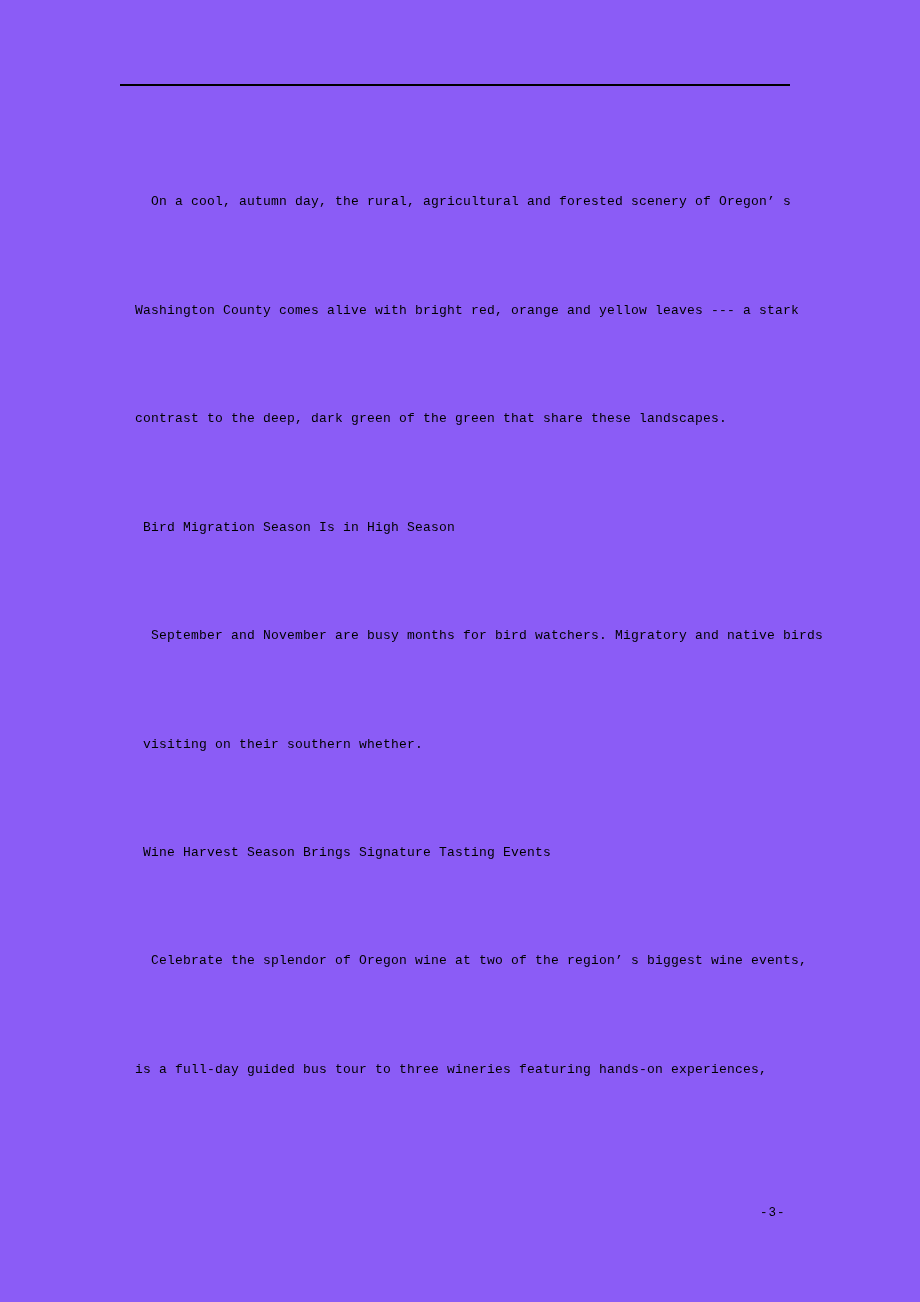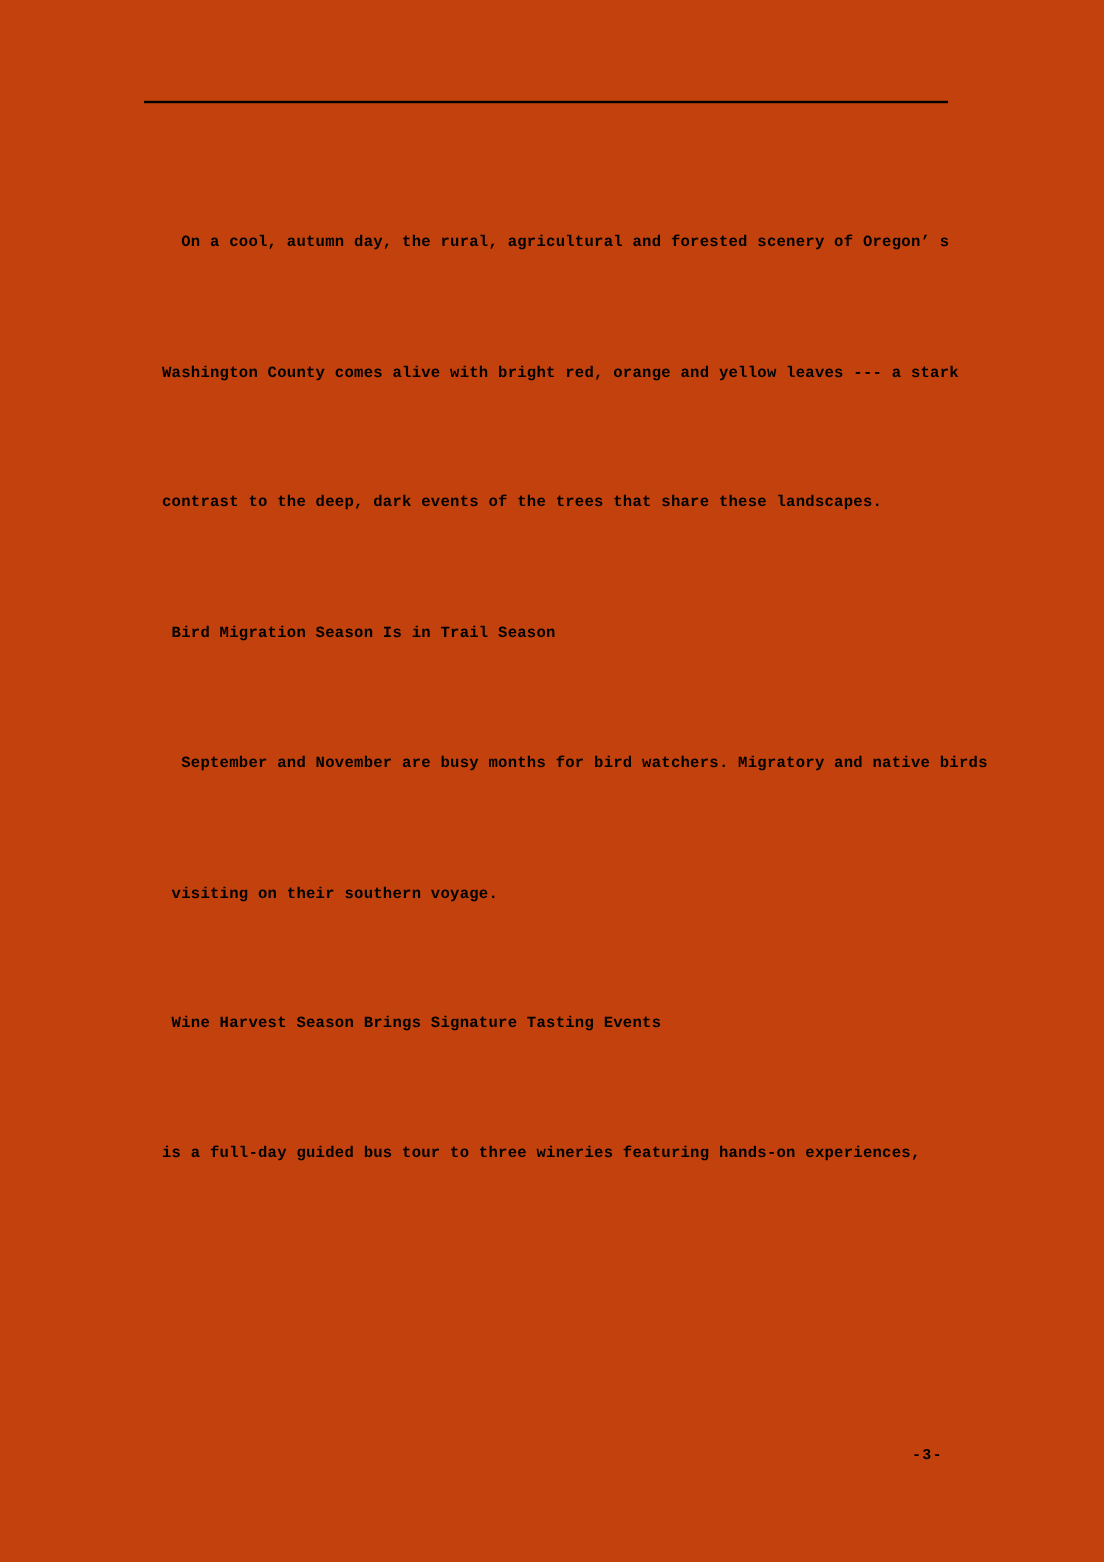--- a/index.html
+++ b/index.html
@@ -4,25 +4,24 @@
 <style>
   html, body {
     margin: 0;
     padding: 0;
     background: #ffffff;
   }
   .page {
     position: relative;
     width: 920px;
     height: 1302px;
-    background: #c2410c;
+    background: #8b5cf6;
     overflow: hidden;
     font-family: "Liberation Mono", "DejaVu Sans Mono", monospace;
     color: #000000;
-    font-weight: bold;
   }
   .header-rule {
     position: absolute;
     left: 120px;
     top: 84px;
     width: 670px;
     height: 2px;
     background: #000000;
   }
   .text-block {
@@ -50,25 +49,26 @@
 </head>
 <body>
 
 <main class="page">
 
   <div class="header-rule"></div>
 
   <div class="text-block">
     <div class="line">  On a cool, autumn day, the rural, agricultural and forested scenery of Oregon’ s</div>
     <div class="line">Washington County comes alive with bright red, orange and yellow leaves --- a stark</div>
-    <div class="line">contrast to the deep, dark events of the trees that share these landscapes.</div>
-    <div class="line"> Bird Migration Season Is in Trail Season</div>
+    <div class="line">contrast to the deep, dark green of the green that share these landscapes.</div>
+    <div class="line"> Bird Migration Season Is in High Season</div>
     <div class="line">  September and November are busy months for bird watchers. Migratory and native birds</div>
-    <div class="line"> visiting on their southern voyage.</div>
+    <div class="line"> visiting on their southern whether.</div>
     <div class="line"> Wine Harvest Season Brings Signature Tasting Events</div>
+    <div class="line">  Celebrate the splendor of Oregon wine at two of the region’ s biggest wine events,</div>
     <div class="line">is a full-day guided bus tour to three wineries featuring hands-on experiences,</div>
     
     
     
     
     
     
     
     
     

